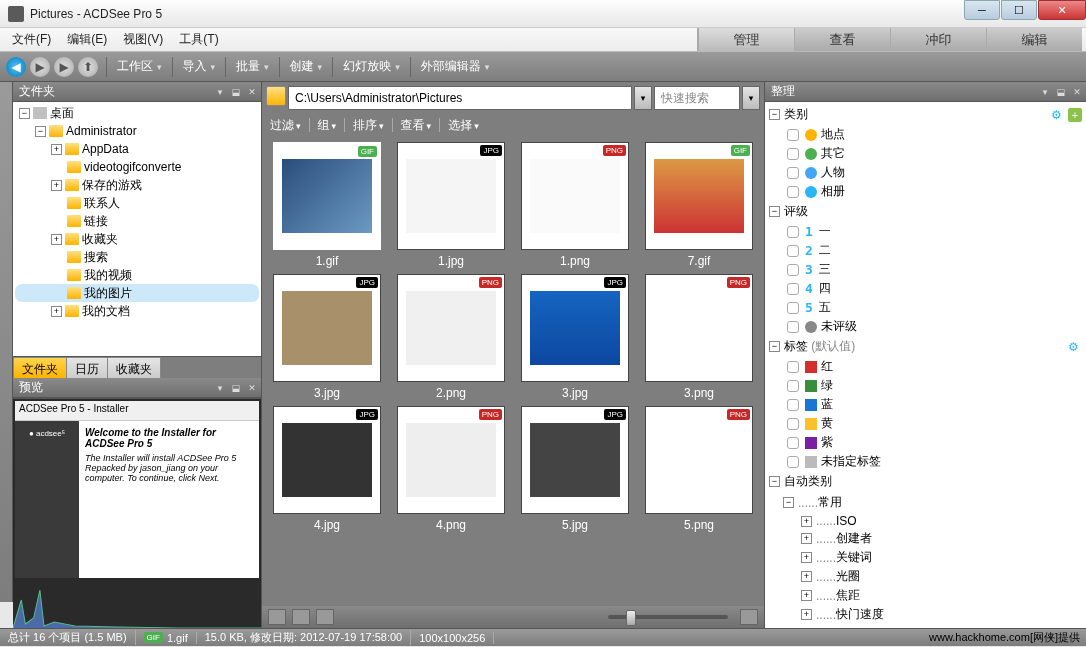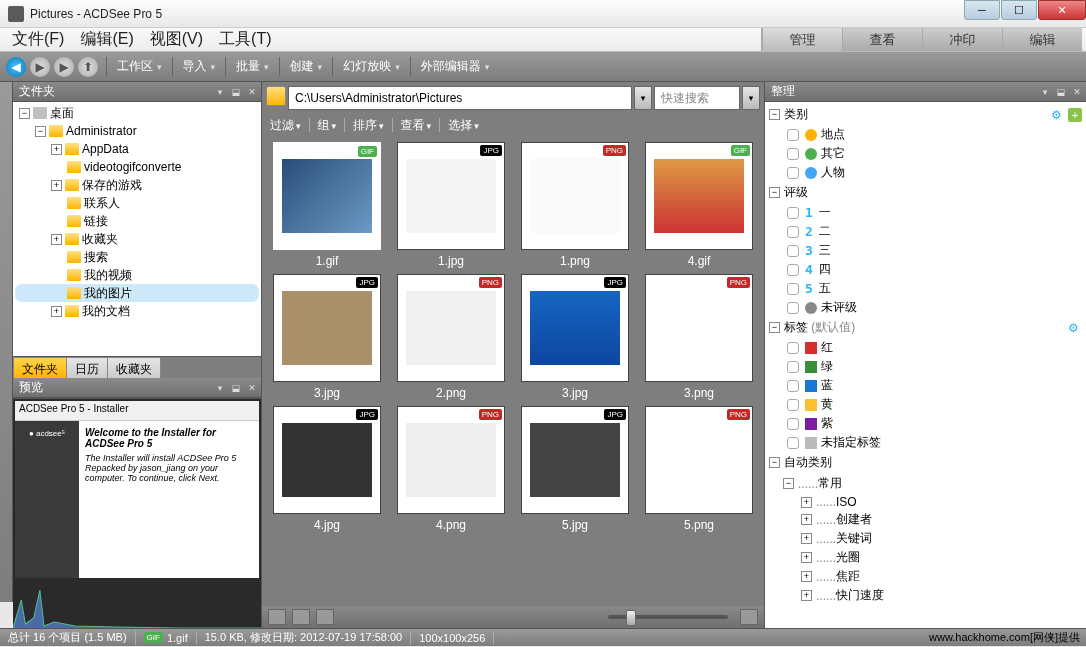--- a/index.html
+++ b/index.html
@@ -10,23 +10,23 @@
 .titlebar .app-icon { width: 16px; height: 16px; background: #5a5a5a; margin-right: 6px; border-radius: 2px; }
 .titlebar .title { font-size: 12px; color: #222; }
 .win-controls { position: absolute; right: 0; top: 0; display: flex; }
 .win-controls div { width: 36px; height: 20px; margin-left: 1px; display: flex; align-items: center; justify-content: center; font-size: 11px; }
 .win-min { background: linear-gradient(#d9e6f0,#b8cce0); border: 1px solid #8aa; border-radius: 0 0 3px 3px; }
 .win-max { background: linear-gradient(#d9e6f0,#b8cce0); border: 1px solid #8aa; border-radius: 0 0 3px 3px; }
 .win-close { background: linear-gradient(#e88,#c33); color: #fff; border: 1px solid #933; width: 48px !important; border-radius: 0 0 3px 3px; }
 
 
 .menubar { height: 24px; background: linear-gradient(#f9f9f9,#ececec); display: flex; align-items: center; border-bottom: 1px solid #bbb; padding-left: 4px; position: relative; }
-.menubar .menu-item { padding: 3px 8px; font-size: 16px; color: #222; }
+.menubar .menu-item { padding: 3px 8px; font-size: 12px; color: #222; }
 .menubar .tabs-right { position: absolute; right: 4px; top: 0; bottom: 0; display: flex; border-left: 1px solid #aaa; }
-.menubar .rtab { width: 80px; border-left: 1px solid #aaa; background: linear-gradient(#ccc,#aaa); display: flex; align-items: center; justify-content: center; font-size: 13px; color: #333; }
+.menubar .rtab { width: 96px; border-left: 1px solid #aaa; background: linear-gradient(#ccc,#aaa); display: flex; align-items: center; justify-content: center; font-size: 13px; color: #333; }
 .menubar .rtab.active { background: linear-gradient(#ddd,#bbb); }
 
 
 .toolbar { height: 30px; background: linear-gradient(#9a9a9a,#7d7d7d); display: flex; align-items: center; padding-left: 4px; border-bottom: 1px solid #555; }
 .toolbar .nav-btn { width: 20px; height: 20px; border-radius: 50%; margin: 0 2px; display: flex; align-items: center; justify-content: center; }
 .nav-back { background: radial-gradient(circle,#4fc3f7,#0277bd); color: #fff; }
 .nav-fwd,.nav-up,.nav-last { background: radial-gradient(circle,#e0e0e0,#aaa); color: #555; }
 .toolbar .sep { width: 1px; height: 20px; background: #666; margin: 0 6px; }
 .toolbar .dd { color: #fff; font-size: 12px; padding: 0 4px; display: flex; align-items: center; }
 .toolbar .dd::after { content: "▾"; margin-left: 4px; font-size: 9px; color: #ddd; }
@@ -299,21 +299,21 @@
     <span class="thumb-badge badge-png">PNG</span>
     <div class="thumb-img" style="background:#fafafa;"></div>
   </div>
           <div class="thumb-label">1.png</div>
         </div>
         <div class="thumb-cell">
           <div class="thumb-frame ">
     <span class="thumb-badge badge-gif">GIF</span>
     <div class="thumb-img" style="background:linear-gradient(#d94,#c33);"></div>
   </div>
-          <div class="thumb-label">4.gif</div>
+          <div class="thumb-label">7.gif</div>
         </div>
         <div class="thumb-cell">
           <div class="thumb-frame ">
     <span class="thumb-badge badge-jpg">JPG</span>
     <div class="thumb-img" style="background:#a8906a;"></div>
   </div>
           <div class="thumb-label">3.jpg</div>
         </div>
         <div class="thumb-cell">
           <div class="thumb-frame ">
@@ -400,20 +400,25 @@
       <div class="rt-row">
           <span class="rt-checkbox"></span>
           <span class="rt-icon" style="background:#4caf50;"></span>
           <span>其它</span>
         </div>
       <div class="rt-row">
           <span class="rt-checkbox"></span>
           <span class="rt-icon" style="background:#42a5f5;"></span>
           <span>人物</span>
         </div>
+      <div class="rt-row">
+          <span class="rt-checkbox"></span>
+          <span class="rt-icon" style="background:#29b6f6;"></span>
+          <span>相册</span>
+        </div>
 
       <div class="rt-section">
           <span class="rt-expand">−</span>
           <span>评级</span>
         </div>
       <div class="rt-row">
           <span class="rt-checkbox"></span>
           <span class="rating-num">1</span>
           <span>一</span>
         </div>

